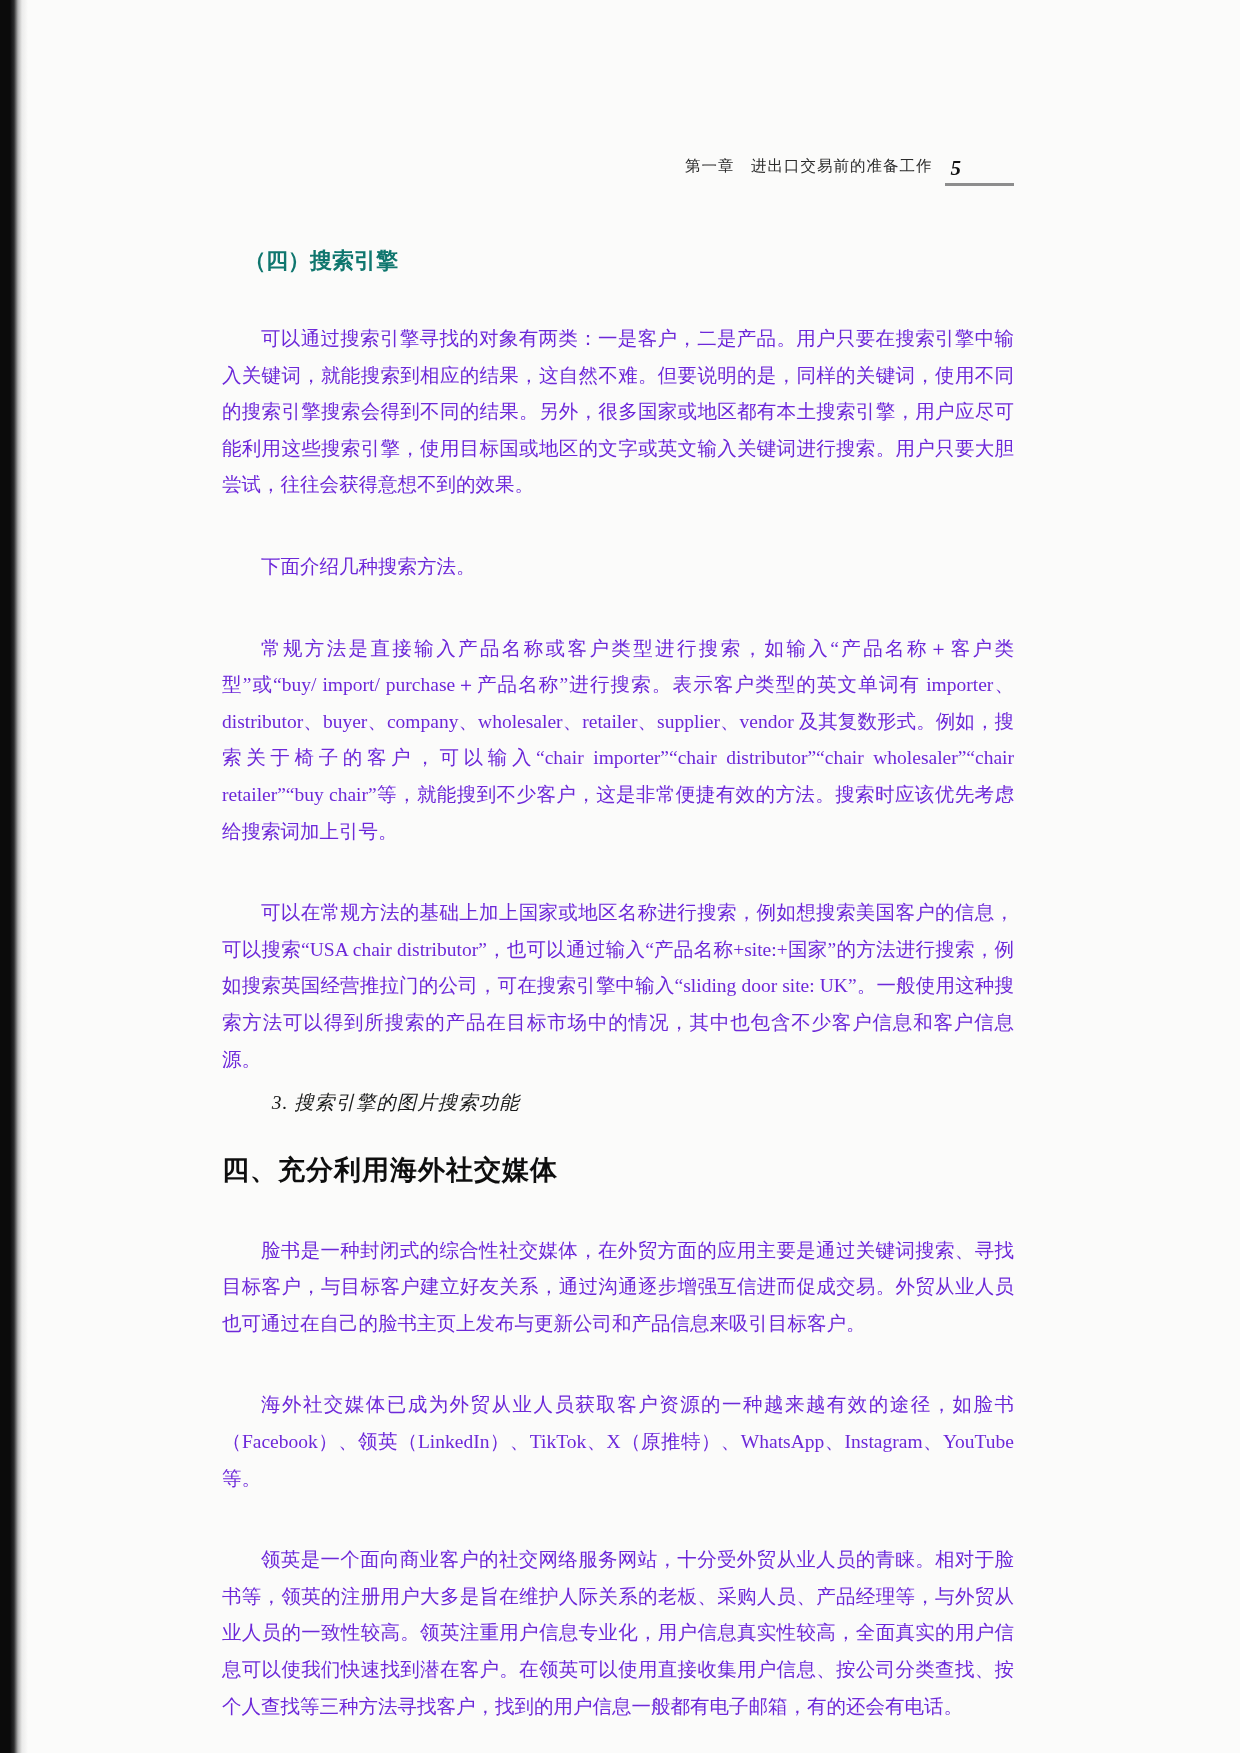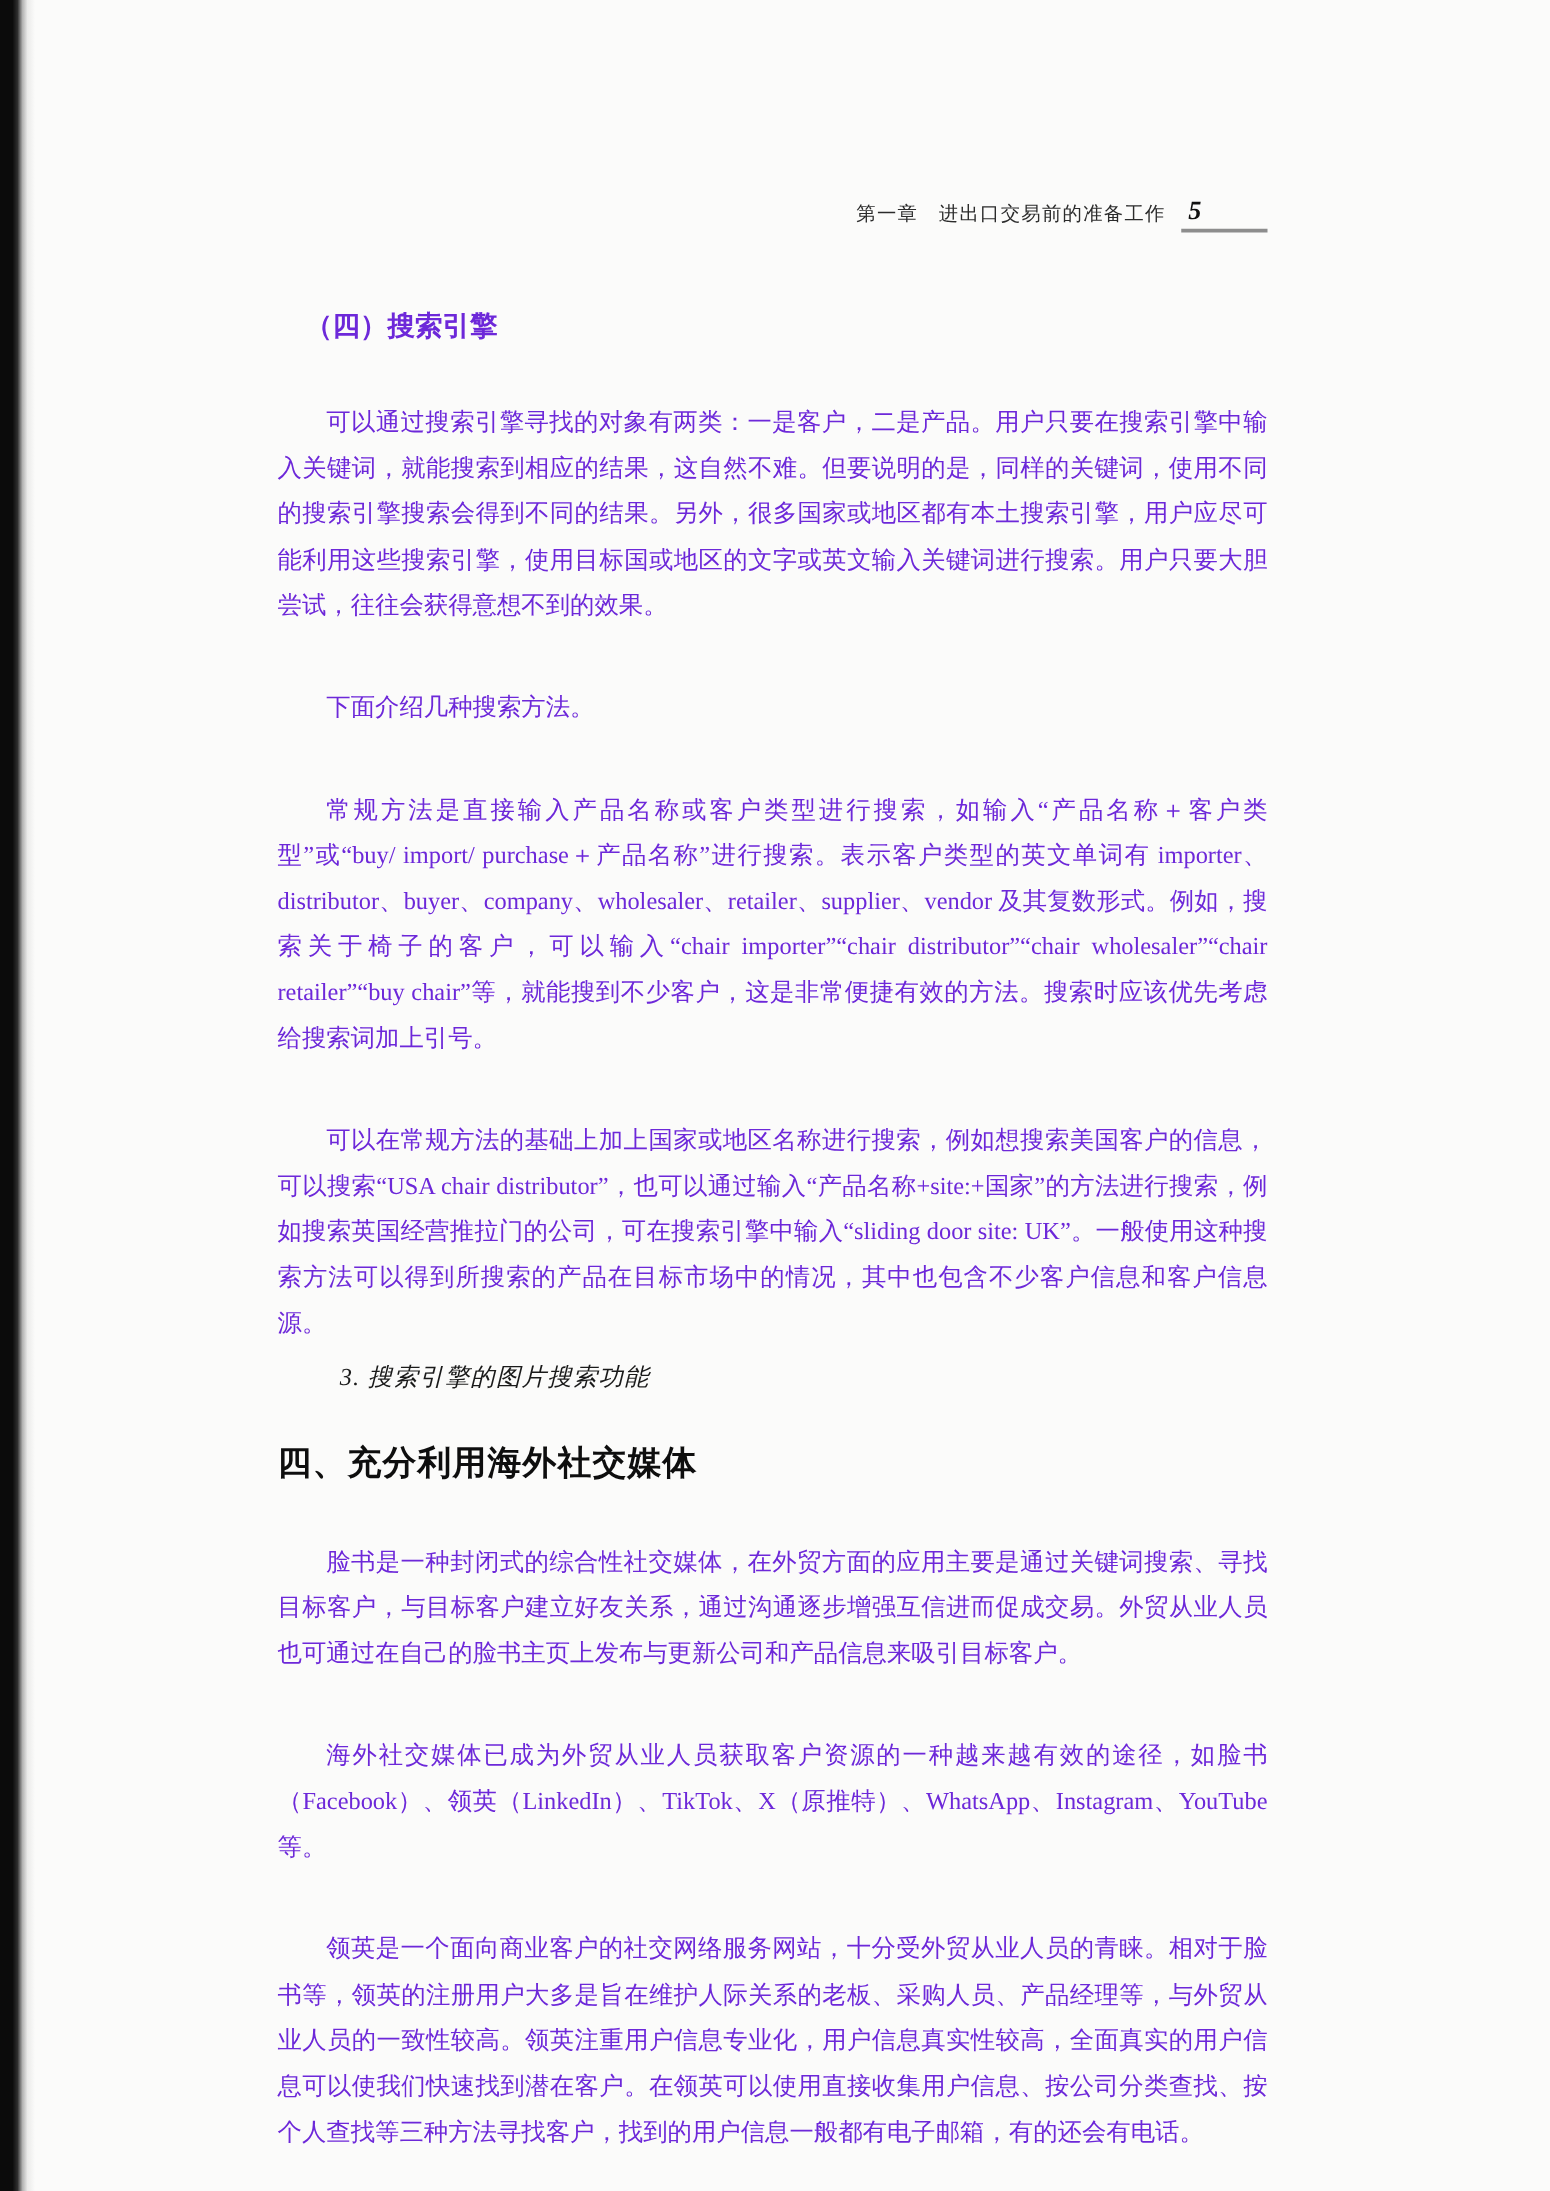--- a/index.html
+++ b/index.html
@@ -20,21 +20,21 @@
       #0b0b0b 0px, #0b0b0b 10px, #2e2e2e 14px,
       rgba(90,90,90,.45) 18px, rgba(140,140,140,.15) 22px, transparent 28px);
   }
   .page {
     position:absolute; left:222px; top:0; width:792px;
   }
   .running-header {
     margin-top:156px;
     display:flex;
     justify-content:flex-end;
-    align-items:center;
+    align-items:flex-start;
     gap:12px;
     font-family:"Liberation Sans","DejaVu Sans",sans-serif;
     font-size:15.5px;
     color:#2b2b2b;
     letter-spacing:1px;
   }
   .page-num-underline {
     border-bottom:3px solid #8d8d8d;
     padding:0 52px 2px 6px;
   }
@@ -43,21 +43,21 @@
     font-style:italic;
     font-weight:bold;
     font-size:21px;
     color:#111;
   }
   .h3 {
     font-weight:bold;
     font-size:22px;
     margin:60px 0 12px;
     padding-left:22px;
-    color:#6d28d9;
+    color:#0f766e;
   }
   .para {
     font-size:19.5px;
     line-height:36.6px;
     text-align:justify;
     text-indent:2em;
     color:#6d28d9;
     margin-top:45px;
   }
   .sub-heading {

